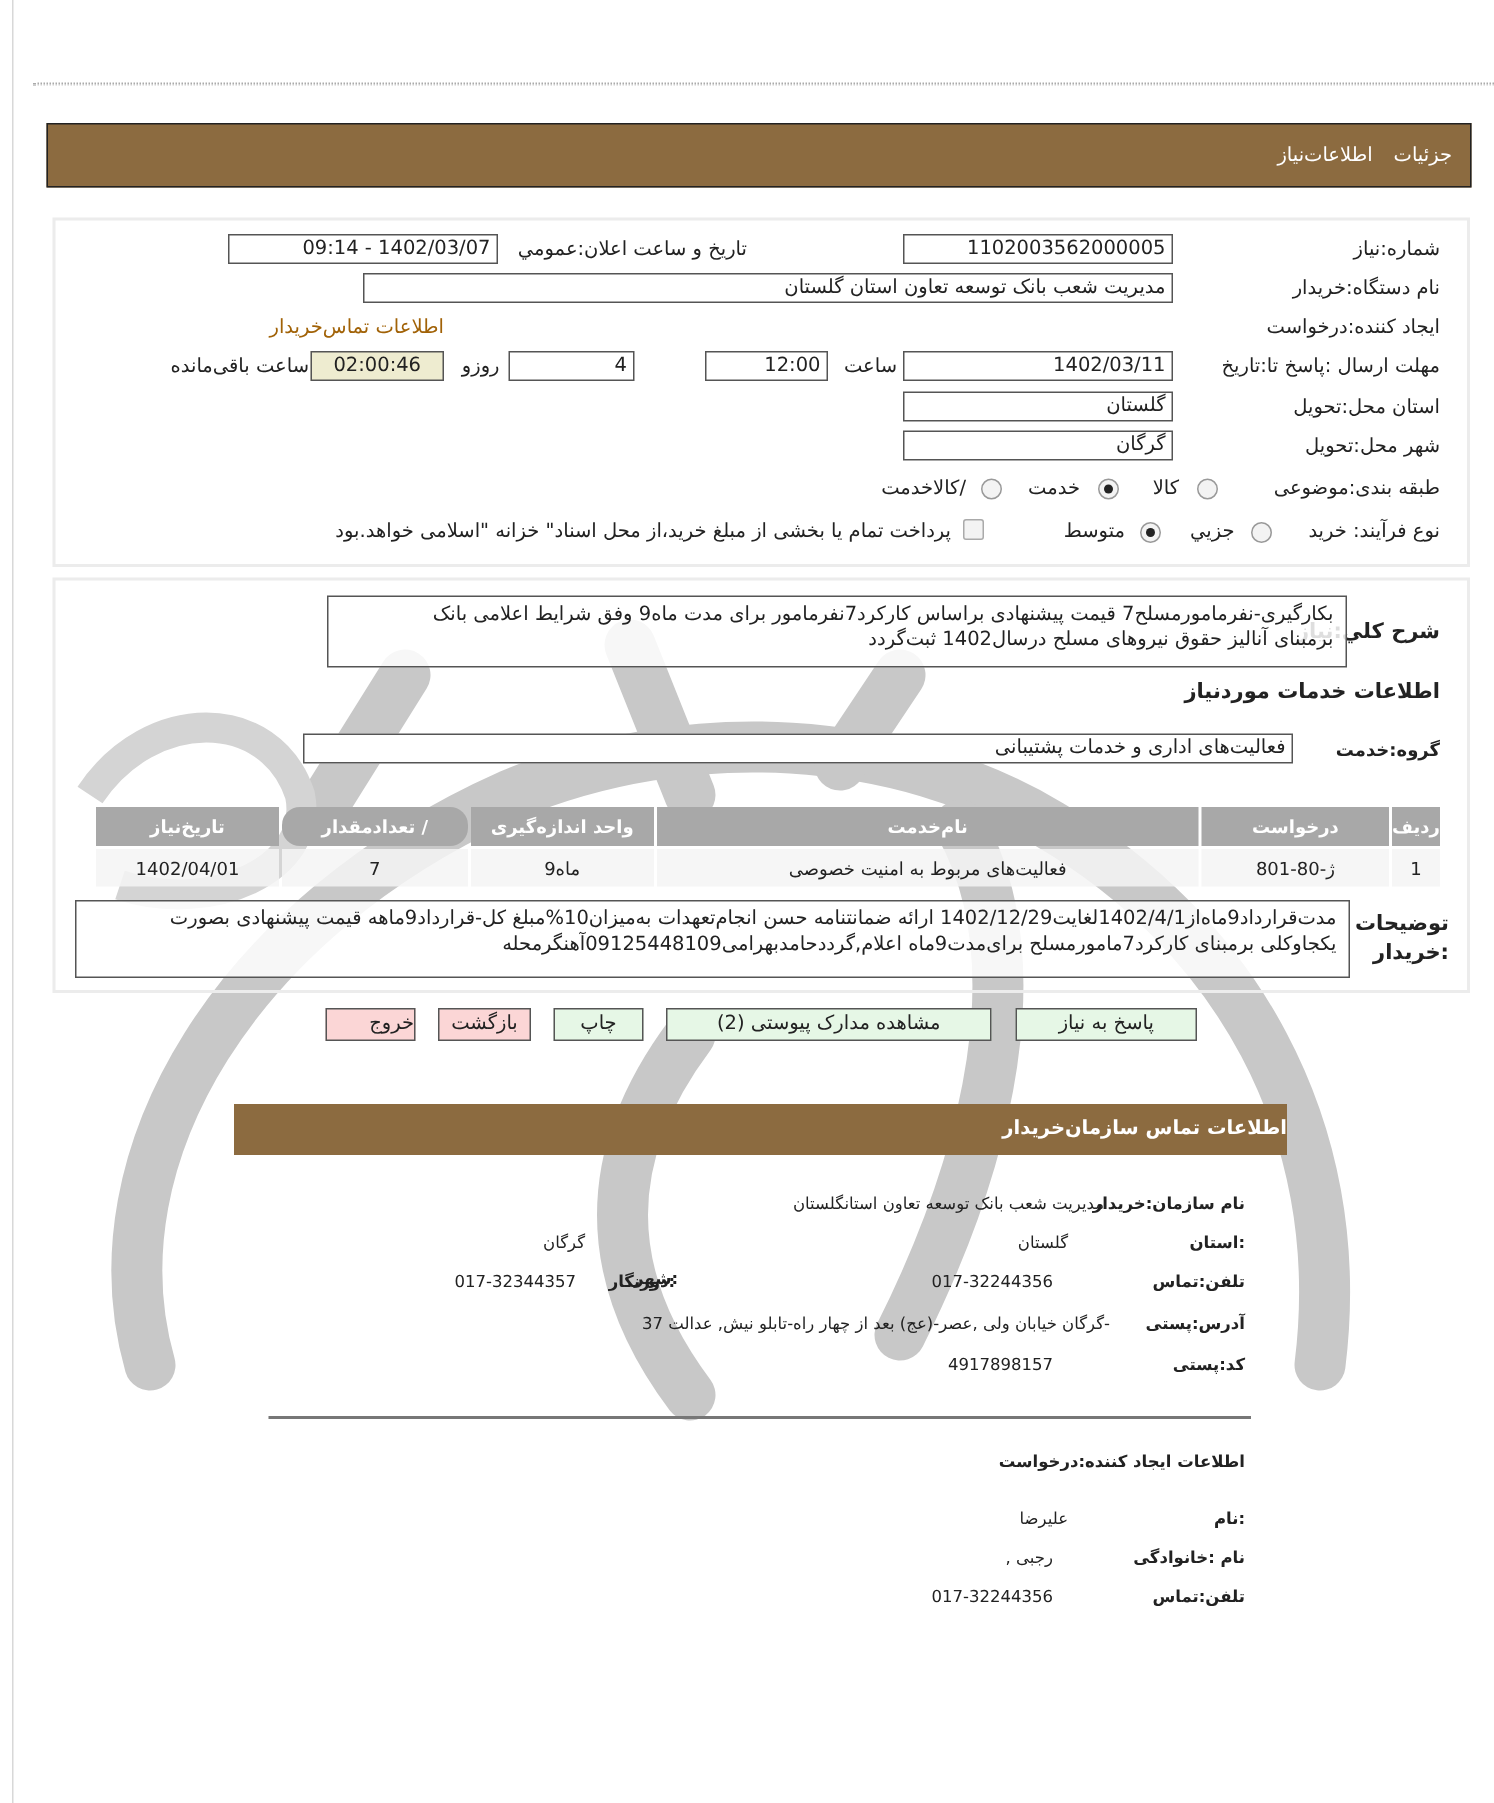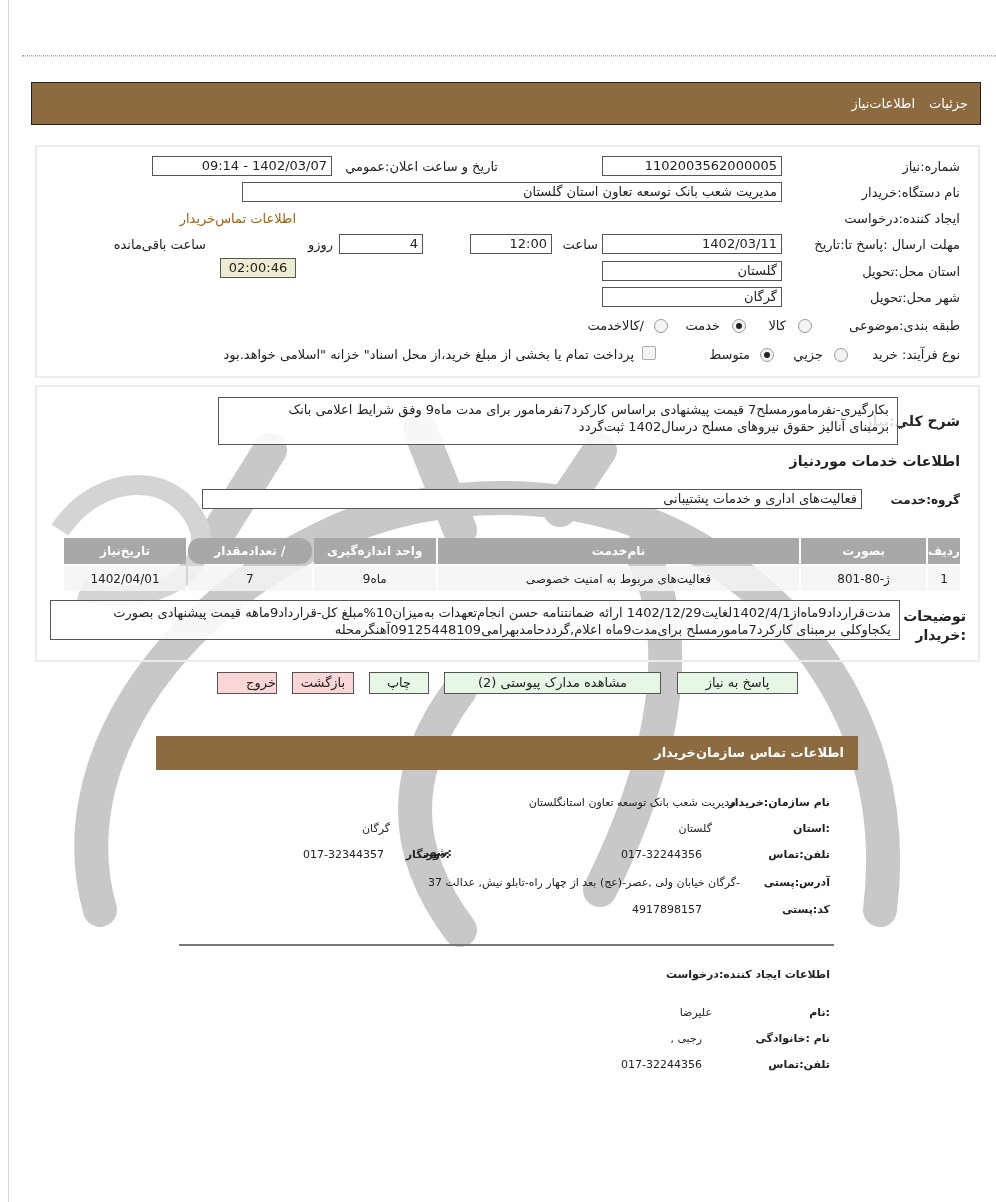--- a/index.html
+++ b/index.html
@@ -21,21 +21,21 @@
   .radio.on::after { content: ""; position: absolute; left: 3px; top: 3px; width: 6px; height: 6px; border-radius: 50%; background: #222; }
   .check { position: absolute; width: 14px; height: 14px; border: 1px solid #aaa; border-radius: 2px; background: #f3f3f3; }
   .bold { font-weight: bold; }
   .multibox { position: absolute; border: 1px solid #555; background: rgba(255,255,255,0.85); padding: 3px 8px; font-size: 13px; line-height: 17px; text-align: right; }
   table.svc { position: absolute; left: 62px; top: 536px; width: 900px; border-collapse: separate; border-spacing: 2px; font-size: 12px; z-index: 1; }
   table.svc th { background: #a8a8a8; color: #fff; height: 26px; font-weight: bold; text-align: center; }
   table.svc td { background: rgba(245,245,245,0.85); height: 25px; text-align: center; }
   .btn { position: absolute; top: 672px; height: 22px; border: 1px solid #555; font-size: 13px; line-height: 20px; text-align: center; }
   .btn.green { background: #e6f7e6; }
   .btn.pink { background: #fbd6d6; }
-  .section-bar { position: absolute; left: 156px; top: 736px; width: 702px; height: 34px; background: #8c6b40; color: #fff; font-weight: bold; font-size: 13px; line-height: 34px; padding-right: 14px; z-index: 1; }
+  .section-bar { position: absolute; left: 156px; top: 736px; width: 702px; height: 34px; background: #8c6b40; color: #fff; font-weight: bold; font-size: 13px; line-height: 34px; z-index: 1; }
   .ct { position: absolute; font-size: 11px; white-space: nowrap; z-index: 1; }
   .ct.b { font-weight: bold; font-size: 11px; }
   .hr2 { position: absolute; left: 179px; top: 944px; width: 655px; height: 2px; background: #777; z-index: 1; }
 </style>
 </head>
 <body>
 
 <div class="left-rule"></div>
 <div class="top-rule"></div>
 
@@ -69,21 +69,21 @@
 
   <span class="lbl" style="right:18px; top:64px;">ایجاد کننده:درخواست</span>
   <span class="lbl link" style="right:682px; top:64px;">اطلاعات تماس‌خریدار</span>
 
   <span class="lbl" style="right:18px; top:90px;">مهلت ارسال :پاسخ تا:تاریخ</span>
   <div class="box" style="right:196px; top:87px; width:180px;">1402/03/11</div>
   <span class="lbl" style="right:380px; top:90px;">ساعت</span>
   <div class="box" style="right:426px; top:87px; width:82px;">12:00</div>
   <div class="box" style="right:555px; top:87px; width:84px;">4</div>
   <span class="lbl" style="right:645px; top:90px;">روزو</span>
-  <div class="box beige" style="right:682px; top:87px; width:76px;margin-top:24px;">02:00:46</div>
+  <div class="box beige" style="right:682px; top:87px; width:89px;">02:00:46</div>
   <span class="lbl" style="right:772px; top:90px;">ساعت باقی‌مانده</span>
 
   <span class="lbl" style="right:18px; top:117px;">استان محل:تحویل</span>
   <div class="box" style="right:196px; top:114px; width:180px;">گلستان</div>
 
   <span class="lbl" style="right:18px; top:143px;">شهر محل:تحویل</span>
   <div class="box" style="right:196px; top:140px; width:180px;">گرگان</div>
 
   <span class="lbl" style="right:18px; top:171px;">طبقه بندی:موضوعی</span>
   <div class="radio" style="right:166px; top:172px;"></div>
@@ -110,21 +110,21 @@
   </div>
   <span class="lbl bold" style="right:18px; top:66px; font-size:14px;">اطلاعات خدمات موردنیاز</span>
   <span class="lbl bold" style="right:18px; top:106px; font-size:12px;">گروه:خدمت</span>
   <div class="box" style="right:116px; top:102px; width:660px;">فعالیت‌های اداری و خدمات پشتیبانی</div>
 </div>
 
 <table class="svc">
   <thead>
     <tr>
       <th style="width:32px;">ردیف</th>
-      <th style="width:125px;">بصورت</th>
+      <th style="width:125px;">درخواست</th>
       <th style="width:362px;">نام‌خدمت</th>
       <th style="width:122px;">واحد  اندازه‌گیری</th>
       <th style="width:124px;border-radius:12px;">/ تعدادمقدار</th>
       <th style="width:122px;">تاریخ‌نیاز</th>
     </tr>
   </thead>
   <tbody>
     <tr>
       <td>1</td>
       <td>ژ-80-801</td>
@@ -133,21 +133,21 @@
       <td>7</td>
       <td>1402/04/01</td>
     </tr>
   </tbody>
 </table>
 
 <div class="lbl bold" style="right:30px; top:607px; font-size:14px; line-height:19px; z-index:1;">
   <div>توضیحات</div>
   <div>:خریدار</div>
 </div>
-<div class="multibox" style="right:96px; top:600px; width:850px; height:40px; z-index:1;">
+<div class="multibox" style="right:96px; top:600px; width:850px; height:52px; z-index:1;">
   <div>مدت‌قرارداد9ماه‌از1402/4/1لغایت1402/12/29 ارائه ضمانتنامه حسن انجام‌تعهدات به‌میزان10%مبلغ کل-قرارداد9ماهه قیمت پیشنهادی بصورت</div>
   <div>یکجاوکلی برمبنای کارکرد7مامورمسلح برای‌مدت9ماه اعلام,گرددحامدبهرامی09125448109آهنگرمحله</div>
 </div>
 
 <div class="btn green" style="left:677px; width:121px; z-index:1;">پاسخ به نیاز</div>
 <div class="btn green" style="left:444px; width:217px; z-index:1;">مشاهده مدارک پیوستی (2)</div>
 <div class="btn green" style="left:369px; width:60px; z-index:1;">چاپ</div>
 <div class="btn pink" style="left:292px; width:62px; z-index:1;">بازگشت</div>
 <div class="btn pink" style="left:217px; width:60px; z-index:1;padding-left:44px;">خروج</div>
 

